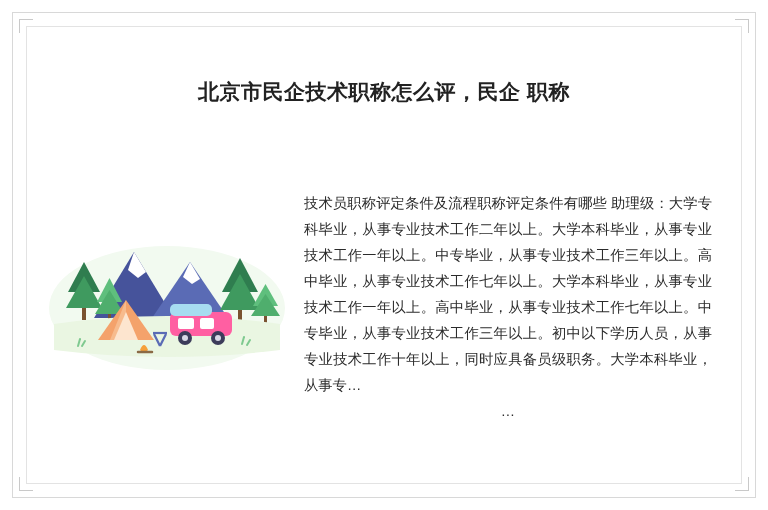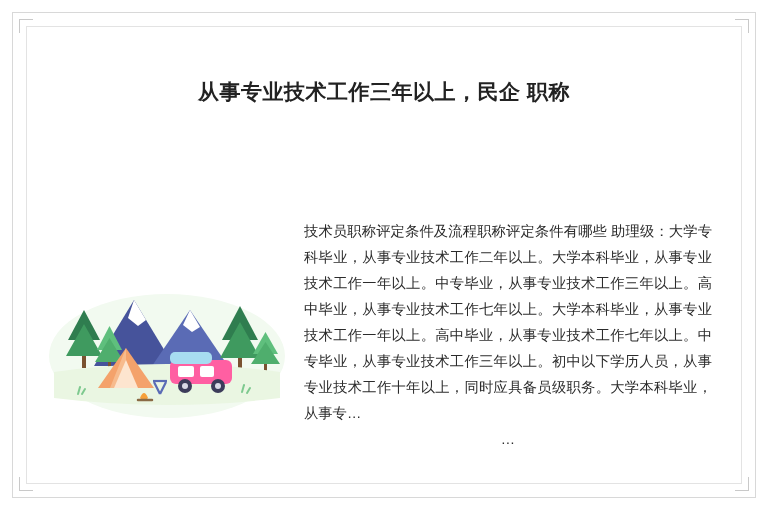--- a/index.html
+++ b/index.html
@@ -63,21 +63,21 @@
     letter-spacing: 0.5px;
   }
 
   .content {
     position: absolute;
     left: 42px;
     top: 190px;
     width: 684px;
     height: 290px;
     display: flex;
-    align-items: center;
+    align-items: flex-start;
   }
 
   .illus-wrap {
     width: 250px;
     flex: 0 0 250px;
     padding-top: 10px;
   }
 
   .body-text {
     flex: 1 1 auto;
@@ -105,21 +105,21 @@
 
 <div class="page">
 
   <div class="frame-outer"></div>
   <div class="frame-inner"></div>
   <div class="corner tl"></div>
   <div class="corner tr"></div>
   <div class="corner bl"></div>
   <div class="corner br"></div>
 
-  <div class="title">从事专业技术工作三年以上，民企 职称</div>
+  <div class="title">北京市民企技术职称怎么评，民企 职称</div>
 
   <div class="content">
 
     <div class="illus-wrap">
       <svg width="250" height="180" viewBox="0 0 250 180" xmlns="http://www.w3.org/2000/svg">
 
         <ellipse cx="125" cy="108" rx="118" ry="62" fill="#f2faf0"></ellipse>
 
         <path d="M52 118 L92 52 L132 118 Z" fill="#46539b"></path>
         <path d="M92 52 L104 72 L96 78 L86 70 Z" fill="#ffffff"></path>

